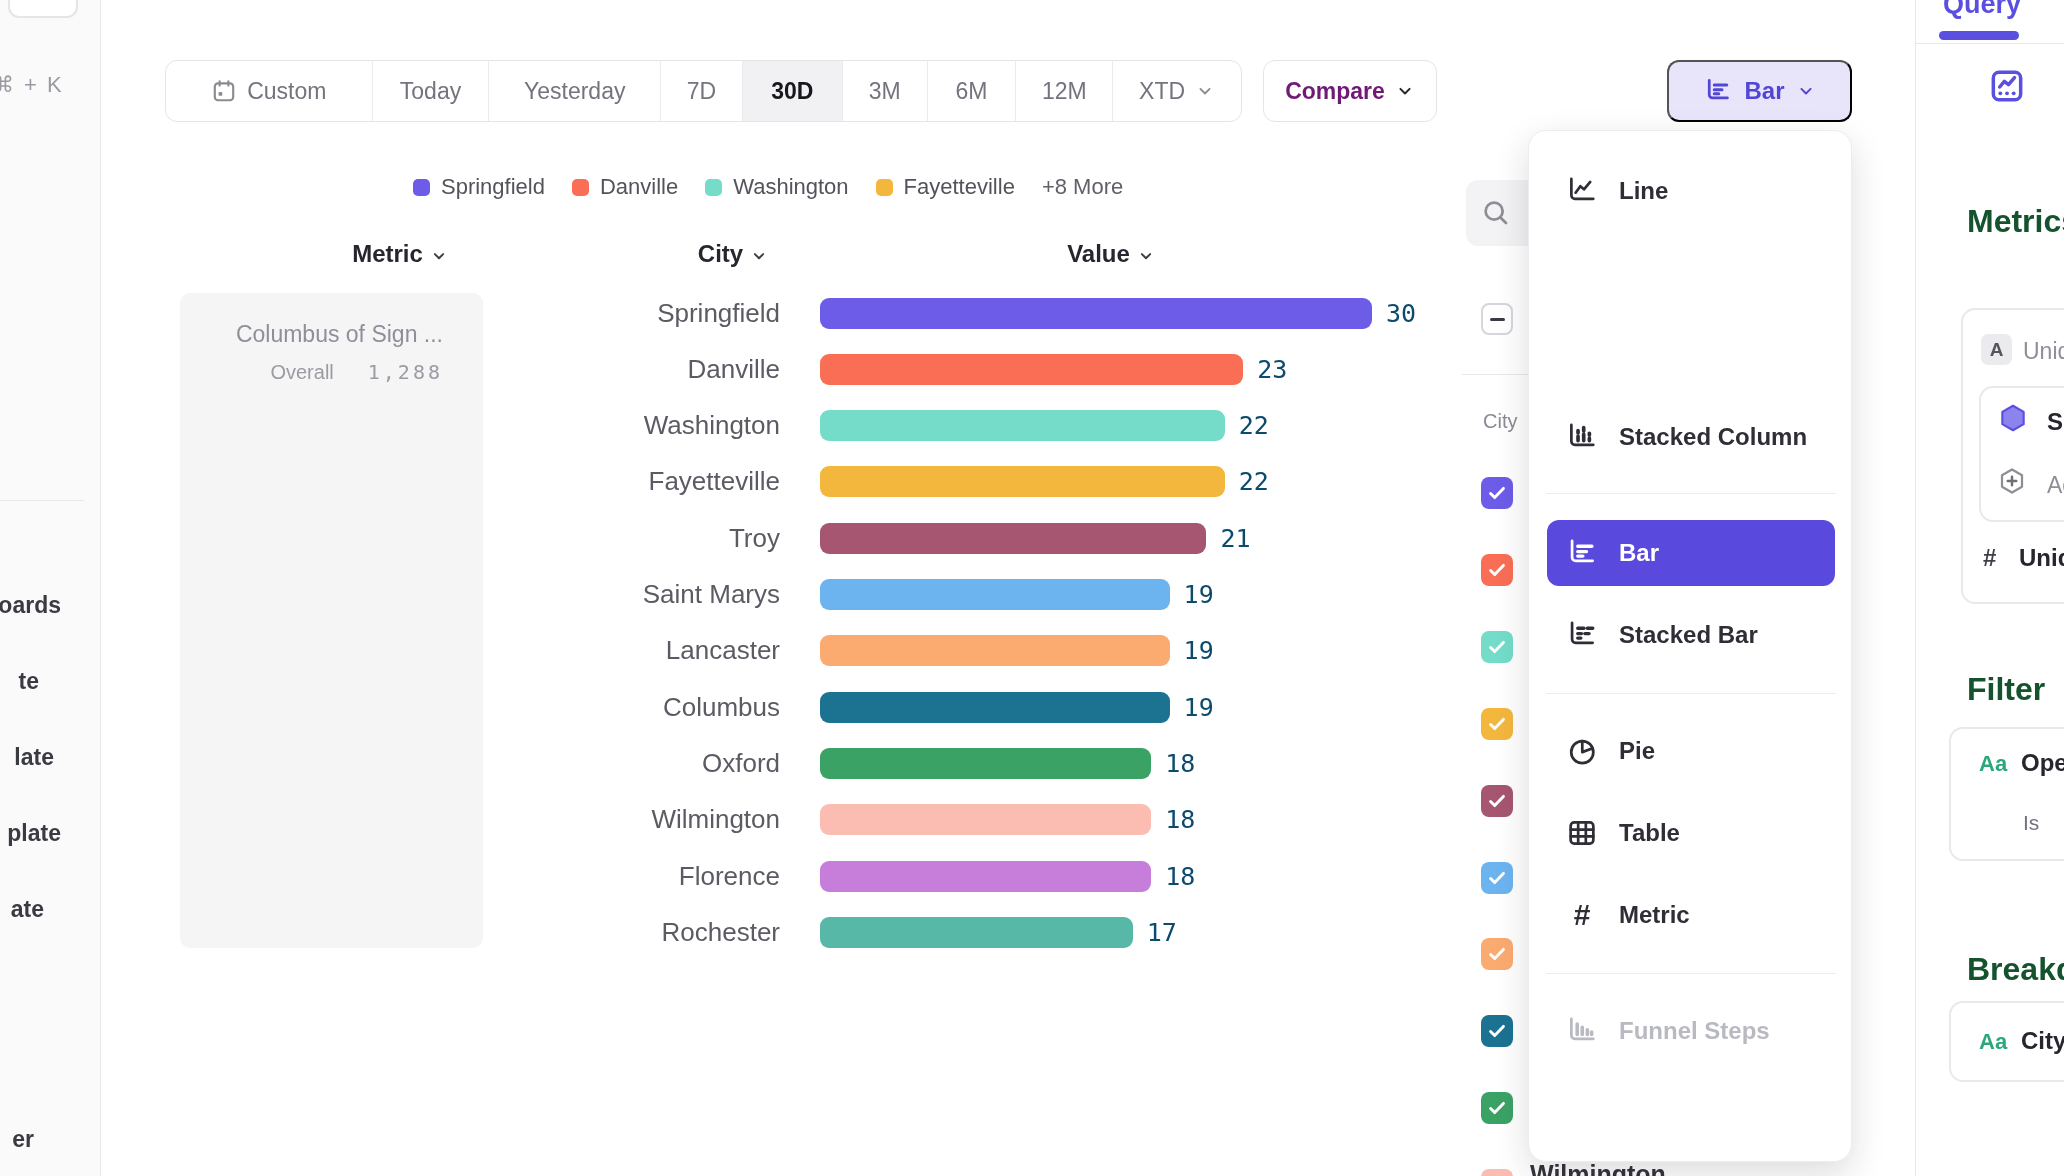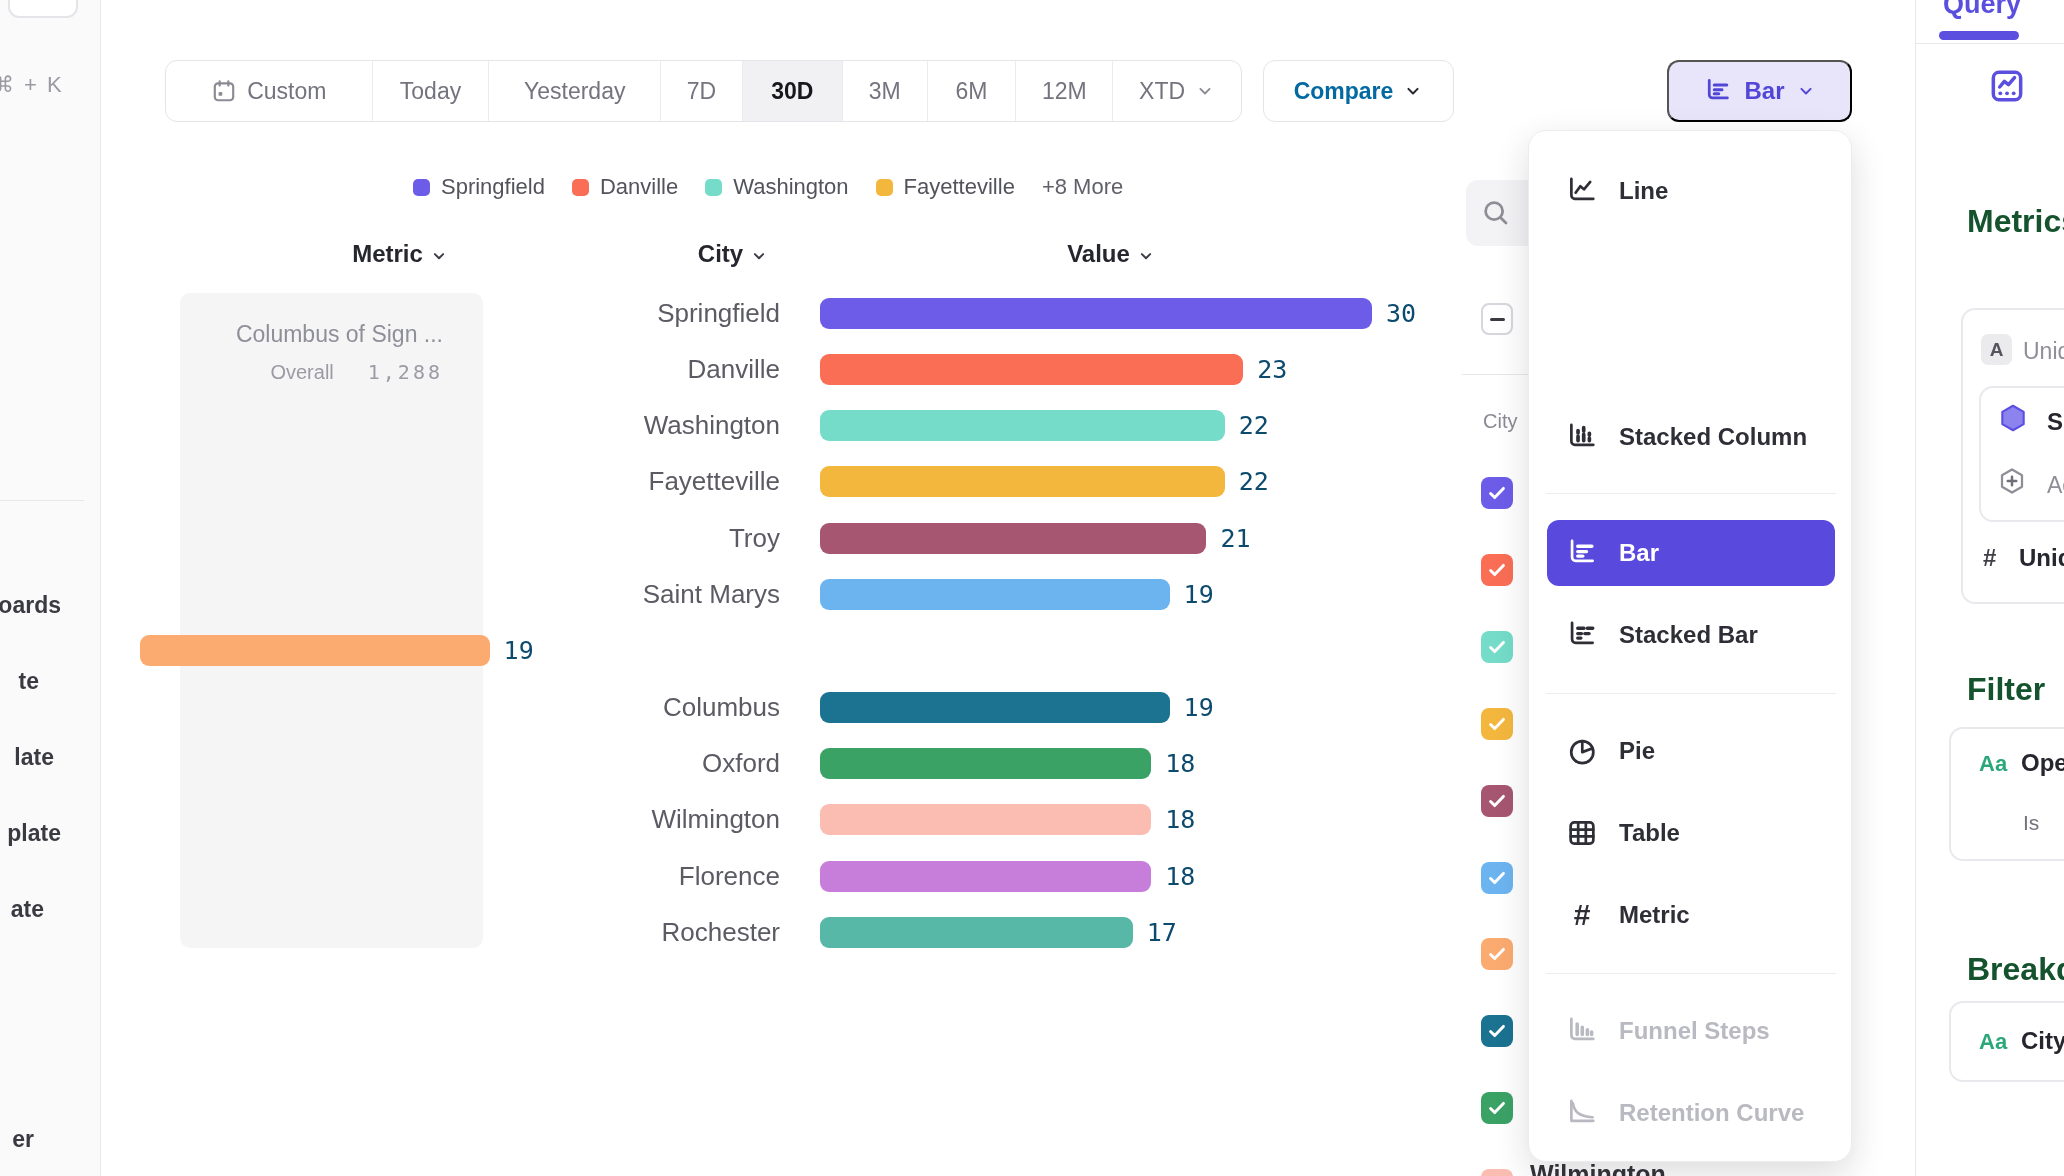--- a/index.html
+++ b/index.html
@@ -11,21 +11,21 @@
   .sb-search{position:absolute;left:8px;top:-36px;width:70px;height:54px;background:#fff;border:2px solid #e4e4e9;border-radius:11px;box-sizing:border-box;}
   .sb-kbd{position:absolute;left:-8px;top:72px;font-size:22px;color:#9a9aa2;letter-spacing:2px;white-space:nowrap;}
   .sb-div{position:absolute;left:0;top:500px;width:84px;height:1px;background:#e7e7ea;}
   .sb-item{position:absolute;font-size:23px;font-weight:700;color:#3a3a42;white-space:nowrap;cursor:pointer;}
 
   
   .date-group{position:absolute;left:165px;top:60px;width:1077px;height:62px;border:1px solid #e5e5e9;border-radius:12px;display:flex;overflow:hidden;background:#fff;box-sizing:border-box;}
   .seg{display:flex;align-items:center;justify-content:center;gap:10px;font-size:23px;color:#74747e;border-right:1px solid #ebebee;box-sizing:border-box;cursor:pointer;white-space:nowrap;}
   .seg:last-child{border-right:none;}
   .seg.sel{background:#f1f1f4;color:#17171d;font-weight:700;}
-  .compare-btn{position:absolute;left:1263px;top:60px;width:191px;height:62px;border:1px solid #e5e5e9;border-radius:12px;display:flex;align-items:center;justify-content:center;gap:10px;font-size:23px;font-weight:600;color:#0369a1;background:#fff;box-sizing:border-box;cursor:pointer;}
+  .compare-btn{position:absolute;left:1263px;top:60px;width:174px;height:62px;border:1px solid #e5e5e9;border-radius:12px;display:flex;align-items:center;justify-content:center;gap:10px;font-size:23px;font-weight:600;color:#701a75;background:#fff;box-sizing:border-box;cursor:pointer;}
   .bar-btn{position:absolute;left:1667px;top:60px;width:185px;height:62px;border-radius:12px;background:#e8e5fb;color:#5246d6;display:flex;align-items:center;justify-content:center;gap:11px;font-size:24px;font-weight:700;cursor:pointer;}
 
   
   .legend{position:absolute;left:413px;top:172px;height:30px;display:flex;align-items:center;gap:27px;}
   .lg-item{display:flex;align-items:center;gap:11px;font-size:22px;color:#53535c;font-weight:500;cursor:pointer;}
   .lg-sw{width:17px;height:17px;border-radius:5px;}
   .lg-more{font-size:22px;color:#606069;font-weight:500;cursor:pointer;}
 
   
   .col-head{position:absolute;top:240px;width:200px;display:flex;align-items:center;justify-content:center;gap:7px;font-size:24px;font-weight:700;color:#26262e;cursor:pointer;}
@@ -240,20 +240,21 @@
         <div class="br-label">Troy</div>
         <div class="br-bar" style="width:386.4px;background:#a65671"></div>
         <div class="br-val">21</div>
       </div>
       <div class="bar-row" style="top: 578.5px;">
         <div class="br-label">Saint Marys</div>
         <div class="br-bar" style="width:349.59999999999997px;background:#6cb4f0"></div>
         <div class="br-val">19</div>
       </div>
       <div class="bar-row" style="top: 634.8px;">
+        <div class="br-label">Lancaster</div>
         <div class="br-bar" style="width:349.59999999999997px;background:#fbab70"></div>
         <div class="br-val">19</div>
       </div>
       <div class="bar-row" style="top: 691.1px;">
         <div class="br-label">Columbus</div>
         <div class="br-bar" style="width:349.59999999999997px;background:#1b7291"></div>
         <div class="br-val">19</div>
       </div>
       <div class="bar-row" style="top: 747.4px;">
         <div class="br-label">Oxford</div>
@@ -429,29 +430,20 @@
         <span class="dd-label">Metric</span>
       </div>
       <div class="dd-item disabled" style="top: 859px;">
         <span class="dd-icon">
           <svg width="34" height="34" viewBox="0 0 24 24" fill="none" stroke="currentColor" stroke-width="1.9" stroke-linecap="round" stroke-linejoin="round">
             <path d="M4.5 3.5V15c0 1.4 1.1 2.5 2.5 2.5H20"></path>
             <path d="M8.6 14.5V7M12.2 14.5V9.4M15.8 14.5v-3.4M18.8 14.5v-1.8" stroke-width="2.5"></path>
           </svg>
         </span>
         <span class="dd-label">Funnel Steps</span>
-      </div>
-      <div class="dd-item disabled" style="top: 941px;">
-        <span class="dd-icon">
-          <svg width="34" height="34" viewBox="0 0 24 24" fill="none" stroke="currentColor" stroke-width="1.9" stroke-linecap="round" stroke-linejoin="round">
-            <path d="M4.5 3.5V17.5H20"></path>
-            <path d="M5.5 5c1 5.5 3.5 9.5 14 10"></path>
-          </svg>
-        </span>
-        <span class="dd-label">Retention Curve</span>
       </div>
     </div>
 
   <aside class="right-panel">
     <div class="rp-query">Query</div>
     <div class="rp-underline"></div>
     <div class="rp-topdiv"></div>
     <div class="rp-insights" id="rp-insights-icon"><svg width="40" height="40" viewBox="0 0 24 24" fill="none" stroke="currentColor" stroke-width="2.1" stroke-linecap="round" stroke-linejoin="round">
           <rect x="3.8" y="3.8" width="16.4" height="16.4" rx="3.4"></rect>
           <path d="M7.6 12.6 10.4 9.2l2.5 2 3.6-4.2"></path>

